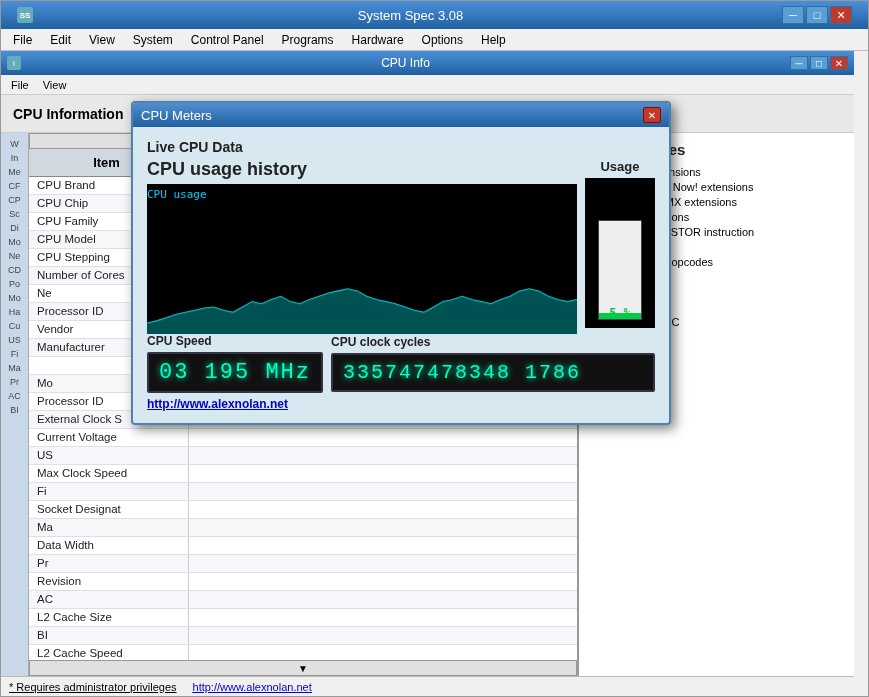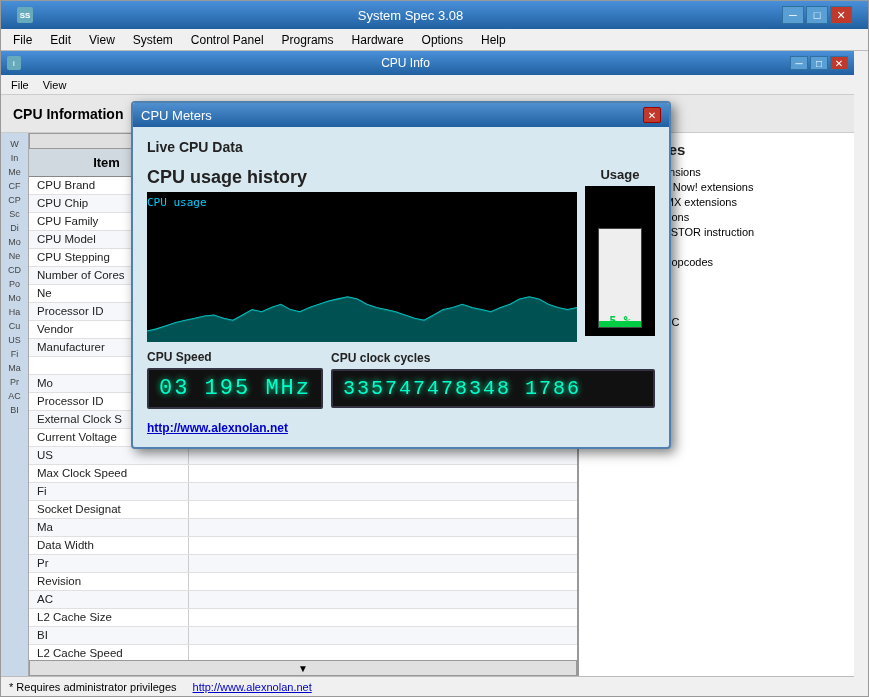--- a/index.html
+++ b/index.html
@@ -302,20 +302,21 @@
     
     .status-bar {
       height: 20px;
       background: #f0f0f0;
       border-top: 1px solid #bbb;
       display: flex;
       align-items: center;
       padding: 0 8px;
       font-size: 11px;
       gap: 16px;
+      text-decoration: underline;
     }
     .status-bar a {
       color: #0000cc;
       text-decoration: underline;
     }
 
     
     .modal-overlay {
       position: absolute;
       top: 0; left: 0; right: 0; bottom: 0;
@@ -353,21 +354,21 @@
       color: white;
       font-size: 10px;
       cursor: pointer;
       display: flex; align-items: center; justify-content: center;
       border-radius: 2px;
     }
     .dialog-body {
       padding: 12px 14px;
       display: flex;
       flex-direction: column;
-      gap: 8px;
+      gap: 0;
     }
     .dialog-section-title {
       font-size: 14px;
       font-weight: bold;
       color: #222;
       margin-bottom: 4px;
     }
     
     .history-chart-container {
       flex: 1;

